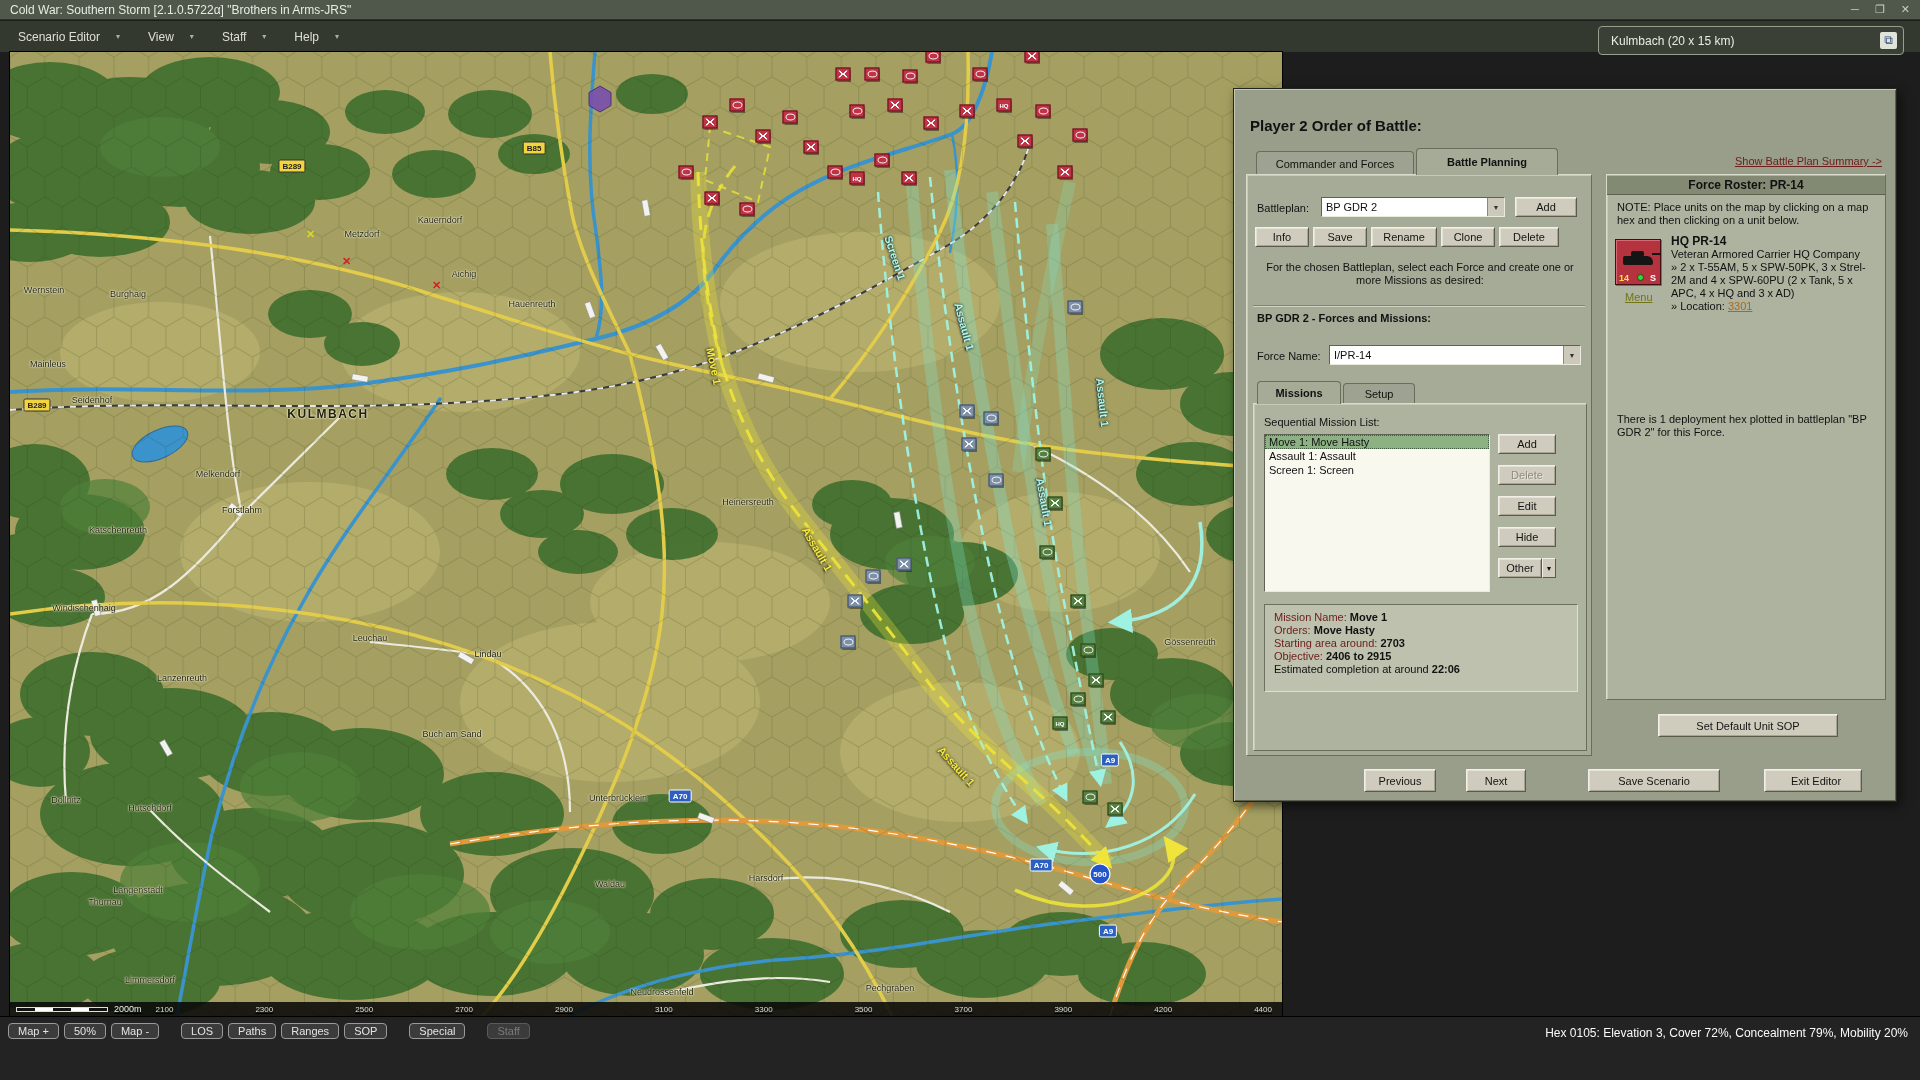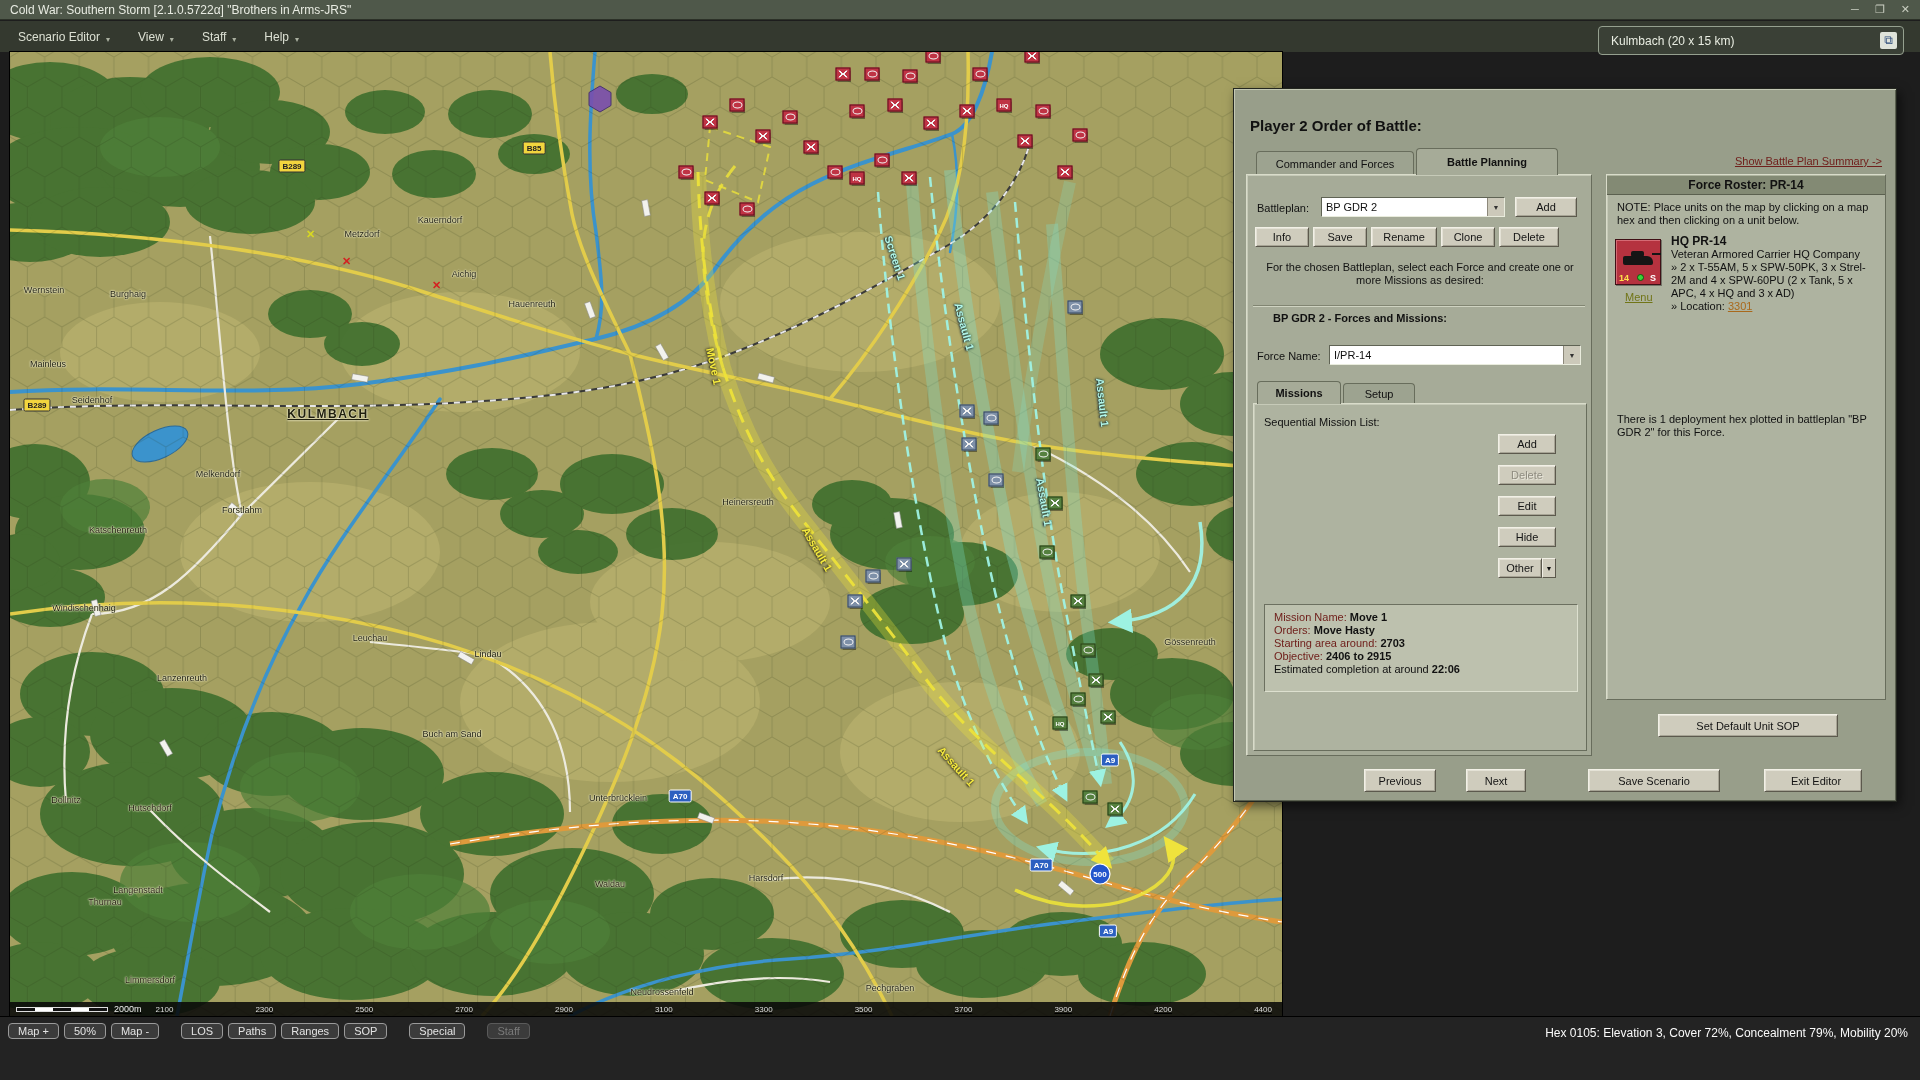--- a/index.html
+++ b/index.html
@@ -3,31 +3,31 @@
 <meta charset="utf-8">
 <style>
 *{margin:0;padding:0;box-sizing:border-box;}
 html,body{width:1920px;height:1080px;overflow:hidden;background:#1d1d1d;font-family:"Liberation Sans",sans-serif;}
 .screen{position:relative;width:1920px;height:896px;}
 
 
 .titlebar{position:absolute;left:0;top:0;right:0;height:20px;background:#4f584a;display:flex;align-items:center;padding:0 10px;color:#e8ebe2;font-size:12px;border-bottom:1px solid #2c3128;}
 .winbtns{margin-left:auto;display:flex;gap:16px;color:#c9cec1;font-size:11px;}
 .menubar{position:absolute;left:0;top:21px;right:0;height:31px;background:#34392f;display:flex;align-items:center;color:#dce0d3;font-size:12px;padding-left:4px;}
-.menu-item{display:flex;align-items:flex-end;gap:6px;padding:6px 14px;cursor:default;}
+.menu-item{display:flex;align-items:center;gap:16px;padding:6px 14px;cursor:default;}
 .caret{font-size:8px;color:#aab0a0;}
 .map-label-box{position:absolute;top:26px;right:16px;width:306px;height:29px;background:#3a4036;border:1px solid #95a08f;border-radius:4px;display:flex;align-items:center;padding:0 6px 0 12px;color:#e9ede2;font-size:12px;z-index:30;justify-content:space-between;}
 .map-icon{margin-left:auto;width:17px;height:17px;background:#dfe3da;border-radius:2px;color:#2b4a7a;font-size:12px;line-height:17px;text-align:center;}
 
 
 .map{position:absolute;left:10px;top:52px;width:1272px;height:964px;background:#a5a061;outline:1px solid #000;overflow:hidden;}
 .map svg{position:absolute;left:0;top:0;}
 .layer{position:absolute;left:0;top:0;width:100%;height:100%;pointer-events:none;}
 .town{position:absolute;transform:translate(-50%,-50%);font-size:9px;color:#20200f;text-shadow:0 0 2px #efeccb,0 0 2px #efeccb,0 0 1px #efeccb;white-space:nowrap;}
-.town.major{font-size:12px;font-weight:bold;letter-spacing:1.5px;text-decoration:underline;}
+.town.major{font-size:12px;font-weight:bold;letter-spacing:1.5px;}
 .shield{position:absolute;transform:translate(-50%,-50%);font-size:8px;font-weight:bold;padding:0 3px;border-radius:2px;border:1px solid #333;line-height:11px;white-space:nowrap;}
 .s-b{background:#f2d53e;color:#222;}
 .s-a{background:#2b5fc0;color:#fff;border-color:#fff;}
 .unit{position:absolute;width:15px;height:13px;transform:translate(-50%,-50%);border:1px solid #222;box-shadow:0 1px 1px rgba(0,0,0,.4);display:flex;align-items:center;justify-content:center;}
 .u-red{background:#bf3344;border-color:#5e0f1c;}
 .u-blue{background:#7e90a8;border-color:#35475e;}
 .u-green{background:#55803f;border-color:#263e14;}
 .sym-arm::after{content:"";width:8px;height:5px;border:1px solid #f2f2f2;border-radius:50%;}
 .sym-inf::after{content:"";width:9px;height:7px;background:linear-gradient(to top right,transparent 43%,#f2f2f2 43%,#f2f2f2 57%,transparent 57%),linear-gradient(to bottom right,transparent 43%,#f2f2f2 43%,#f2f2f2 57%,transparent 57%);}
 .sym-hq::after{content:"HQ";font-size:6px;font-weight:bold;color:#fff;}
@@ -493,37 +493,42 @@
 
       <button class="btn" style="left:8px;top:52px;width:54px;">Info</button>
       <button class="btn" style="left:66px;top:52px;width:54px;text-align:right;">Save</button>
       <button class="btn" style="left:124px;top:52px;width:66px;">Rename</button>
       <button class="btn" style="left:194px;top:52px;width:54px;">Clone</button>
       <button class="btn" style="left:252px;top:52px;width:60px;">Delete</button>
 
       <div class="lbl" style="left:18px;top:86px;width:310px;text-align:center;white-space:normal;line-height:13px;">For the chosen Battleplan, select each Force and create one or more Missions as desired:</div>
 
       <div class="sep" style="left:6px;right:6px;top:130px;"></div>
-      <span class="lbl bold" style="left:10px;top:137px;margin-left:16px;">BP GDR 2 - Forces and Missions:</span>
+      <span class="lbl bold" style="left:10px;top:137px;">BP GDR 2 - Forces and Missions:</span>
 
       <span class="lbl" style="left:10px;top:175px;">Force Name:</span>
       <div class="combo" style="left:82px;top:170px;width:252px;">
         <span class="val">I/PR-14</span>
         <span class="darr">▼</span>
       </div>
 
       <div class="tab active" style="left:10px;top:206px;width:84px;height:23px;">
           <span>Missions</span>
         </div>
       <div class="tab" style="left:96px;top:208px;width:72px;height:21px;">
           <span>Setup</span>
         </div>
 
       <div class="panel inner" style="left:6px;top:228px;width:334px;height:348px;">
         <span class="lbl" style="left:10px;top:12px;">Sequential Mission List:</span>
+        <div class="listbox" style="left:10px;top:30px;width:226px;height:158px;">
+            <div class="mission-item selected">Move 1: Move Hasty</div>
+            <div class="mission-item">Assault 1: Assault</div>
+            <div class="mission-item">Screen 1: Screen</div>
+          </div>
 
         <button class="btn" style="left:244px;top:30px;width:58px;">Add</button>
         <button class="btn disabled" style="left:244px;top:61px;width:58px;">Delete</button>
         <button class="btn" style="left:244px;top:92px;width:58px;">Edit</button>
         <button class="btn" style="left:244px;top:123px;width:58px;">Hide</button>
         <button class="btn" style="left:244px;top:154px;width:44px;">Other</button>
         <span class="split-arr" style="left:288px;top:154px;">▼</span>
 
         <div class="details-box" style="left:10px;top:200px;width:314px;height:88px;">
           <div><span class="dlabel">Mission Name:</span> <span class="dval">Move 1</span></div>

